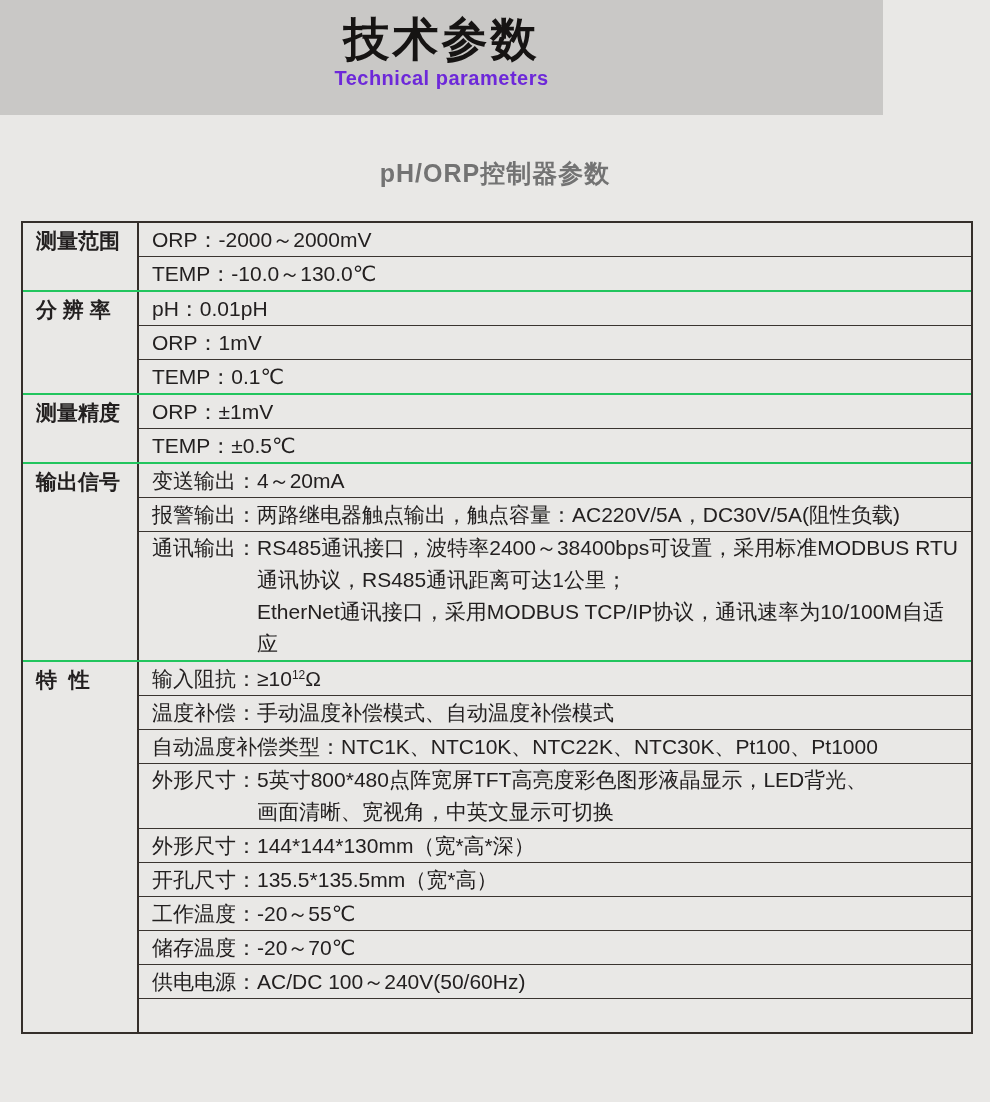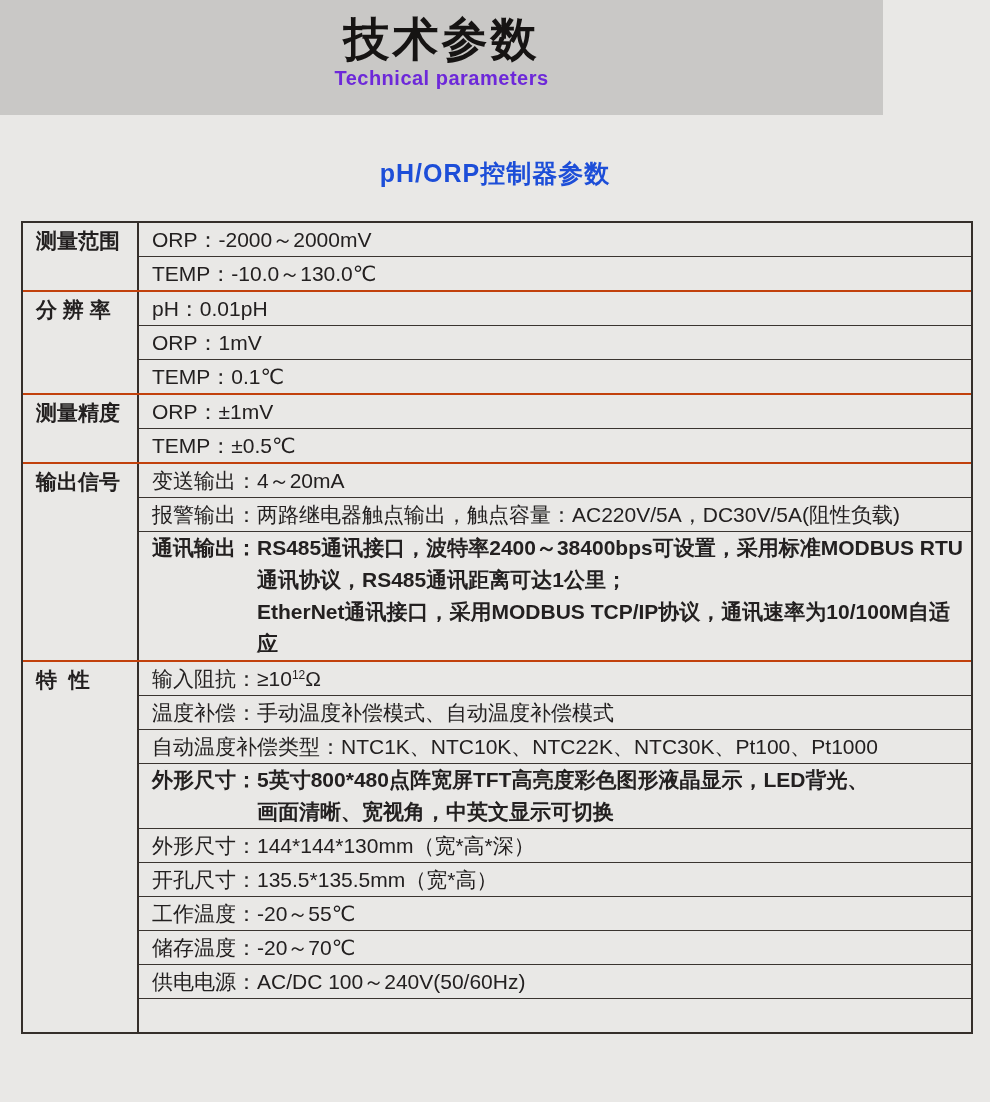--- a/index.html
+++ b/index.html
@@ -29,49 +29,49 @@
     color: #6d28d9;
     letter-spacing: 0.5px;
     margin-top: -3px;
   }
   .section-title {
     text-align: center;
     font-size: 25px;
     font-weight: 700;
     letter-spacing: 1px;
     margin-top: 42px;
-    color: #1d4ed8;
+    color: #737373;
   }
   .spec-table {
     margin: 31px 18px 0 21px;
     width: 952px;
     border: 2px solid #352f2b;
   }
-  .group { display: flex; border-bottom: 2px solid #c2410c; }
+  .group { display: flex; border-bottom: 2px solid #22c55e; }
   .group:last-child { border-bottom: none; }
   .group-label {
     width: 116px; flex: 0 0 116px;
     border-right: 2px solid #352f2b;
     padding: 2px 4px 0 13px;
     font-size: 21px;
     font-weight: 600;
     line-height: 31px;
     white-space: pre;
   }
   .group-rows { flex: 1; min-width: 0; }
   .row {
     border-bottom: 1.5px solid #3a3430;
     padding: 0 8px 0 13px;
     font-size: 21px;
     font-weight: 500;
     line-height: 33px;
     min-height: 33px;
   }
   .row:last-child { border-bottom: none; }
-  .line { line-height: 32px; font-weight: bold; }
+  .line { line-height: 32px; }
   .cont { margin-left: 105px; }
   sup.exp {
     font-size: 12px;
     font-weight: 500;
     vertical-align: top;
     position: relative;
     top: -3px;
   }
 </style>
 </head>

